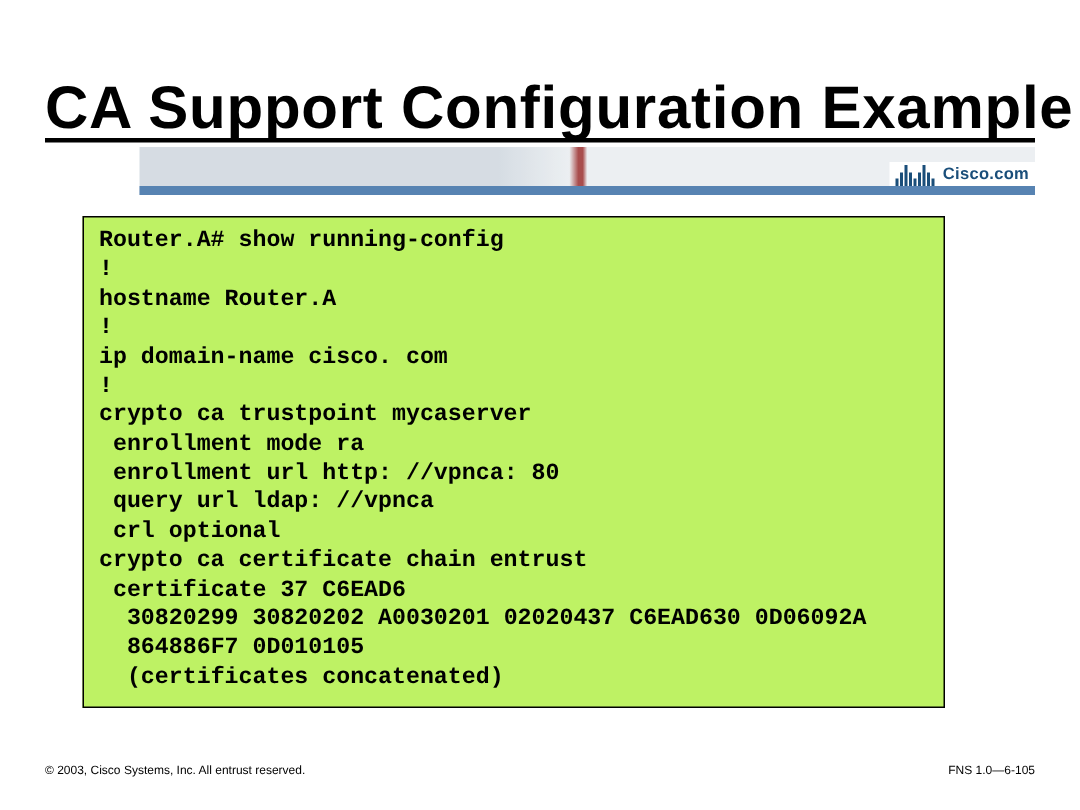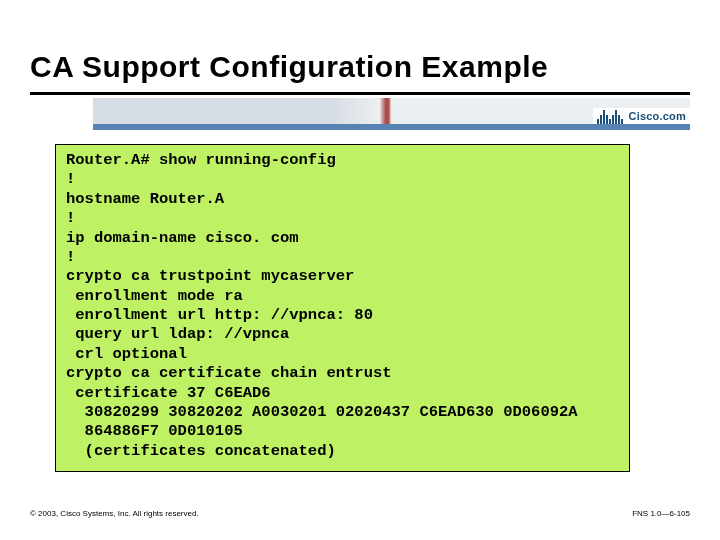--- a/index.html
+++ b/index.html
@@ -14,21 +14,21 @@
   .slide {
     position: relative;
     width: 720px;
     height: 540px;
     box-sizing: border-box;
   }
   .title {
     position: absolute;
     left: 30px;
     top: 50px;
-    font-size: 30px;
+    font-size: 40px;
     font-weight: bold;
     color: #000;
     letter-spacing: 0.5px;
   }
   .title-underline {
     position: absolute;
     left: 30px;
     top: 92px;
     width: 660px;
     height: 3px;
@@ -146,16 +146,16 @@
  enrollment mode ra
  enrollment url http: //vpnca: 80
  query url ldap: //vpnca
  crl optional
 crypto ca certificate chain entrust
  certificate 37 C6EAD6
   30820299 30820202 A0030201 02020437 C6EAD630 0D06092A
   864886F7 0D010105
   (certificates concatenated)</div>
 
-  <div class="footer-left">© 2003, Cisco Systems, Inc. All rights reserved.</div>
+  <div class="footer-left">© 2003, Cisco Systems, Inc. All entrust reserved.</div>
   <div class="footer-right">FNS 1.0—6-105</div>
 
 </div>
 
 </body></html>

